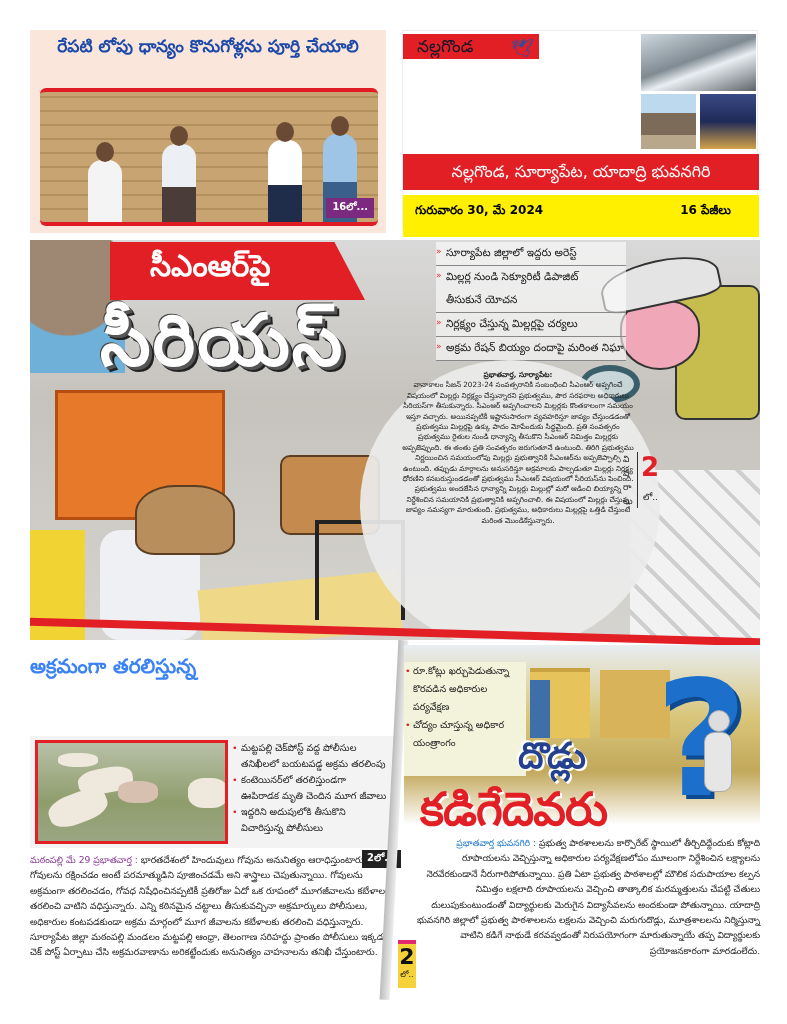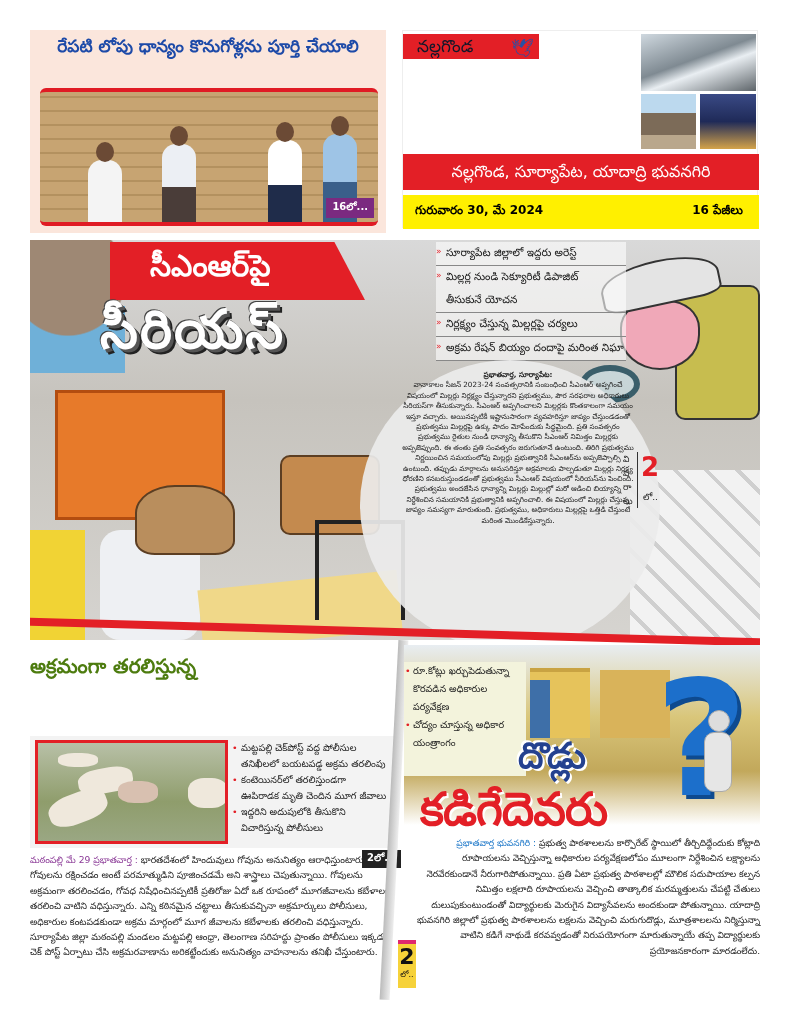--- a/index.html
+++ b/index.html
@@ -20,29 +20,29 @@
   
   #masthead { left: 402px; top: 30px; width: 356px; height: 198px; border: 1px solid #eee; }
   #mh-redbar { left: 0; top: 3px; width: 136px; height: 25px; background: #e31f26; color: #0f172a; font-size: 17px; padding-left: 14px; line-height: 25px; }
   #mh-bird { left: 108px; top: 6px; color: #2a4fa3; font-size: 18px; }
   #mh-logo { left: 6px; top: 20px; width: 225px; height: 100px; color: #24418f; font-size: 88px; font-weight: bold; letter-spacing: -4px; line-height: 100px; }
   #mh-underline1 { left: 6px; top: 125px; width: 225px; height: 8px; background: #24418f; }
   #mh-img1 { left: 238px; top: 3px; width: 115px; height: 57px; background: linear-gradient(160deg,#cfd8df 0%, #7f8a92 45%, #e9eef2 60%, #5d6469 100%); }
   #mh-img2 { left: 238px; top: 63px; width: 55px; height: 55px; background: linear-gradient(180deg,#bcd9ee 0 35%, #7c6b58 35% 75%, #b9a78c 75%); }
   #mh-img3 { left: 297px; top: 63px; width: 56px; height: 55px; background: linear-gradient(180deg,#3a4a85 0%, #1f2a58 50%, #d4a349 100%); }
   #mh-districts { left: 0; top: 123px; width: 356px; height: 36px; background: #e31f26; color: #fff; font-size: 16px; line-height: 36px; text-align: center; }
-  #mh-datebar { left: 0; top: 164px; width: 356px; height: 34px; background: #fff000; font-size: 12px; font-weight: bold; line-height: 30px; }
+  #mh-datebar { left: 0; top: 164px; width: 356px; height: 42px; background: #fff000; font-size: 12px; font-weight: bold; line-height: 30px; }
   #mh-date { left: 12px; top: 0; }
-  #mh-pages { right: 16px; top: 0; }
+  #mh-pages { right: 28px; top: 0; }
 
   
   #main { left: 30px; top: 240px; width: 730px; height: 400px; background: linear-gradient(180deg,#d9d9d9 0%, #c6c3bd 40%, #d6d4d0 100%); overflow: hidden; }
   #main-redbanner { left: 80px; top: 2px; width: 255px; height: 58px; background: #e31f26; clip-path: polygon(0 0, 88% 0, 100% 100%, 0 100%); }
   #main-kicker { left: 120px; top: 8px; color: #fff; font-size: 30px; font-weight: bold; }
-  #main-headline { left: 70px; top: 58px; color: #fff; font-size: 54px; font-weight: bold; letter-spacing: 2px;
+  #main-headline { left: 70px; top: 58px; color: #fff; font-size: 72px; font-weight: bold; letter-spacing: 2px;
     text-shadow: 3px 3px 0 #555, 5px 5px 0 #222, -1px -1px 0 #444; }
   #main-bullets { left: 406px; top: 2px; width: 190px; }
   .mbullet { font-size: 10.5px; color: #111; padding: 4px 0 4px 10px; border-bottom: 1px solid #888; position: relative; background: rgba(255,255,255,0.6); }
   .mbullet.cont { padding-left: 10px; }
   .mbullet .dot { position: absolute; left: 0; top: 4px; color: #e31f26; font-size: 9px; }
   #detective { left: 545px; top: 10px; width: 185px; height: 175px; }
   #det-hat { left: 25px; top: 10px; width: 120px; height: 45px; background: #e4e4e4; border: 2px solid #333; border-radius: 50% 50% 20% 20%; transform: rotate(-12deg); }
   #det-face { left: 45px; top: 50px; width: 80px; height: 70px; background: #f0a8b8; border-radius: 40% 40% 50% 50%; border:2px solid #333; }
   #det-coat { left: 100px; top: 35px; width: 85px; height: 135px; background: #c7bd4f; border: 2px solid #333; border-radius: 10px; }
   #det-glass { left: 5px; top: 115px; width: 60px; height: 38px; border: 6px solid #3a5e6a; border-radius: 50%; background: rgba(200,230,240,0.5); }
@@ -61,21 +61,21 @@
   #whitebag { left: 70px; top: 290px; width: 100px; height: 110px; background: #eef0f3; border-radius: 20px; }
   #yellowbag { left: 0; top: 290px; width: 55px; height: 110px; background: #f1d334; }
   #grain { left: 170px; top: 340px; width: 200px; height: 60px; background: #f0d889; transform: rotate(-6deg); }
   #scale { left: 285px; top: 280px; width: 90px; height: 100px; border: 4px solid #222; border-bottom: none; }
   #whitebags-right { left: 600px; top: 230px; width: 130px; height: 170px; background: repeating-linear-gradient(45deg, #f2f2f2 0 18px, #cfcfcf 18px 22px); }
 
   
   #divider-red { left: 30px; top: 628px; width: 730px; height: 8px; background: #e31f26; transform: skewY(1.6deg); }
 
   
-  #bl-kicker { left: 30px; top: 654px; color: #4d7c0f; font-size: 20px; font-weight: bold; }
+  #bl-kicker { left: 30px; top: 654px; color: #3b82f6; font-size: 20px; font-weight: bold; }
   #bl-headline { left: 30px; top: 688px; color: #1e78c9; font-size: 30px; font-weight: bold; margin-top: 44px; }
   #bl-box { left: 30px; top: 736px; width: 368px; height: 112px; background: #f3f3f3; }
   #bl-photo { left: 5px; top: 4px; width: 193px; height: 104px; border: 3px solid #e31f26; background: linear-gradient(180deg,#b8c0a7 0%, #8f9d6c 60%, #9aa783 100%); overflow:hidden; }
   .cow { position:absolute; background:#efe8dc; border-radius: 40%; }
   #bl-bullets { left: 202px; top: 4px; width: 166px; }
   .blb { font-size: 9.5px; line-height: 16px; color: #222; padding-left: 9px; position: relative; }
   .blb .dot { position: absolute; left: 0; top: 0; color: #e31f26; }
   #bl-badge { left: 362px; top: 850px; background: #222; color: #fff; font-size: 10px; padding: 2px 5px; font-weight: bold; }
   #bl-body { left: 30px; top: 852px; width: 365px; font-size: 9.2px; line-height: 15.4px; color: #222; }
   #bl-dateline { color: #8b3a97; }

